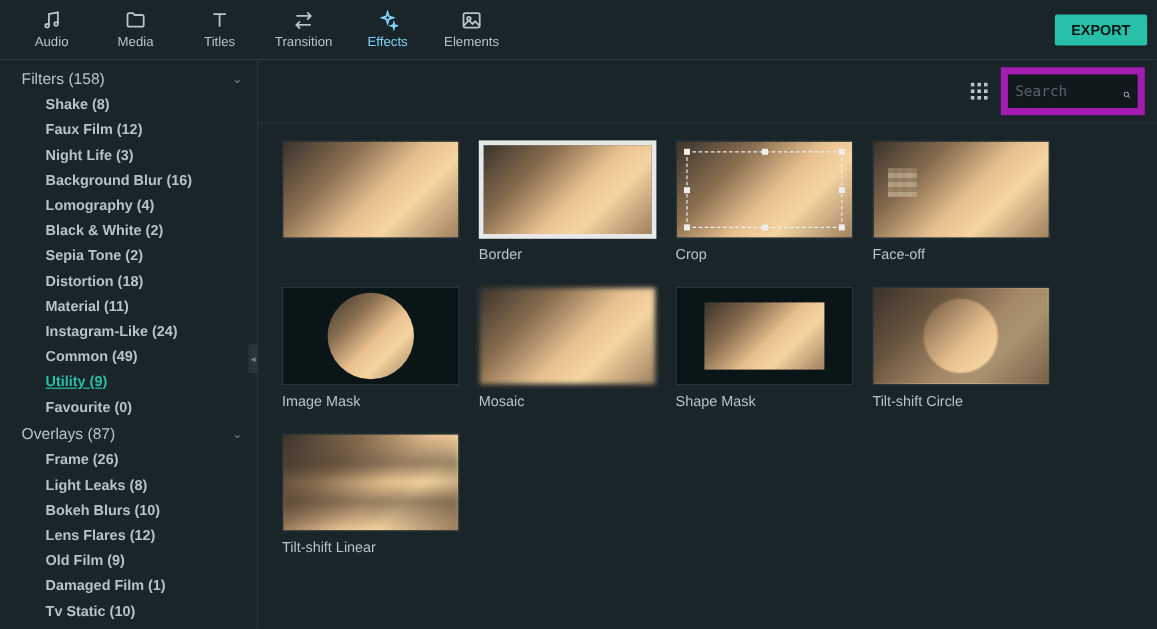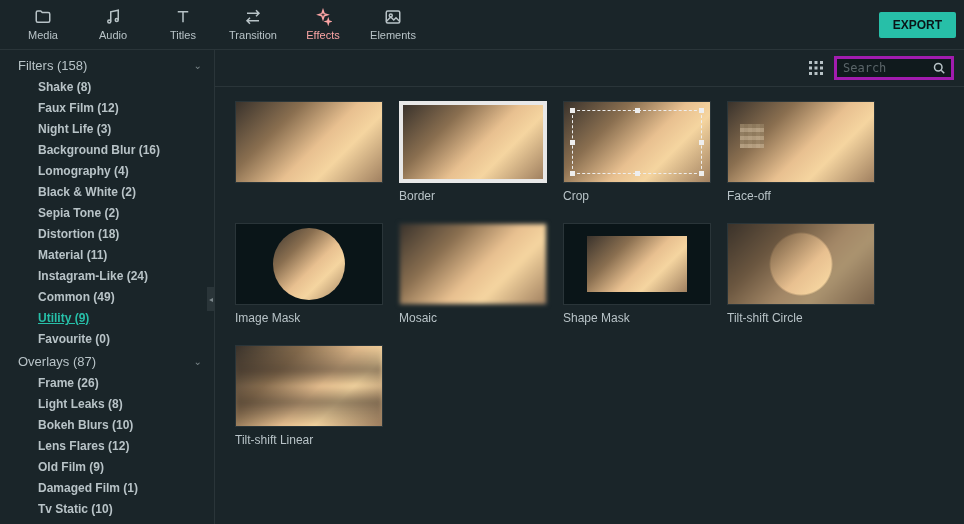--- a/index.html
+++ b/index.html
@@ -1,33 +1,33 @@
 <!DOCTYPE html>
 <html><head>
 <meta charset="utf-8">
 <style>
 * { margin: 0; padding: 0; box-sizing: border-box; font-family: -apple-system, BlinkMacSystemFont, "Segoe UI", sans-serif; }
 body { width: 964px; height: 524px; background: #1a2529; color: #b8c3c7; overflow: hidden; font-size: 13px; }
 .toolbar { display: flex; align-items: center; height: 50px; background: #1a2529; border-bottom: 1px solid #2a3539; padding: 0 8px; }
 .tool-item { display: flex; flex-direction: column; align-items: center; justify-content: center; width: 70px; height: 50px; cursor: pointer; }
-.tool-item.active { color: #fca5a5; }
+.tool-item.active { color: #7dd3fc; }
 .tool-icon { width: 18px; height: 18px; margin-bottom: 3px; }
 .tool-label { font-size: 11px; }
 .export-btn { margin-left: auto; background: #27bfa8; color: #0a1518; border: none; padding: 6px 14px; font-weight: 700; font-size: 12px; cursor: pointer; border-radius: 2px; }
 .main { display: flex; height: calc(100% - 50px); }
 .sidebar { width: 215px; background: #1a2529; overflow-y: auto; border-right: 1px solid #2a3539; padding: 4px 0; position: relative; }
 .category-header { display: flex; align-items: center; justify-content: space-between; padding: 4px 12px 4px 18px; cursor: pointer; font-size: 13px; }
 .category-header .chev { font-size: 10px; color: #7a8589; }
 .subitem { padding: 2px 12px 2px 38px; cursor: pointer; font-size: 12px; line-height: 17px; font-weight: bold; }
 .subitem.active { color: #27bfa8; text-decoration: underline; }
 .sidebar-collapse { position: absolute; right: -1px; top: 50%; background: #2a3539; width: 8px; height: 24px; display: flex; align-items: center; justify-content: center; font-size: 8px; color: #7a8589; cursor: pointer; }
 .content { flex: 1; background: #1a2529; display: flex; flex-direction: column; }
 .content-header { display: flex; align-items: center; justify-content: flex-end; padding: 6px 10px; gap: 10px; border-bottom: 1px solid #2a3539; }
 .grid-icon { width: 16px; height: 16px; cursor: pointer; color: #b8c3c7; }
-.search-wrap { display: flex; align-items: center; background: #101a1d; border: 3px solid #a21caf; padding: 0 6px; height: 24px; width: 120px; }
+.search-wrap { display: flex; align-items: center; background: #101a1d; border: 6px solid #a21caf; padding: 0 6px; height: 40px; width: 120px; }
 .search-wrap input { background: transparent; border: none; color: #b8c3c7; font-size: 12px; outline: none; width: 90px; font-family: monospace; }
 .search-wrap input::placeholder { color: #5a6569; }
 .search-ic { width: 12px; height: 12px; color: #b8c3c7; }
 .grid { flex: 1; padding: 14px 20px; display: grid; grid-template-columns: repeat(4, 148px); gap: 20px 16px; align-content: start; overflow-y: auto; }
 .effect-item { cursor: pointer; }
 .thumb { width: 148px; height: 82px; background: linear-gradient(135deg, #3a332c 0%, #8a6f50 30%, #e8c090 55%, #f5d5a0 70%, #a08060 100%); border: 1px solid #2a3539; position: relative; overflow: hidden; }
 .effect-label { font-size: 12px; color: #b8c3c7; margin-top: 6px; }
 
 .thumb.border { border: 4px solid #e8e8e8; width: 148px; height: 82px; }
 .thumb.crop::after { content: ''; position: absolute; top: 8px; left: 8px; right: 8px; bottom: 8px; border: 1px dashed #eee; }
@@ -40,31 +40,31 @@
 .thumb.shapemask::after { content: ''; position: absolute; top: 50%; left: 50%; width: 100px; height: 56px; transform: translate(-50%, -50%); background: linear-gradient(135deg, #3a332c 0%, #8a6f50 30%, #e8c090 55%, #f5d5a0 70%, #a08060 100%); }
 .thumb.tiltcircle::before { content: ''; position: absolute; inset: 0; backdrop-filter: blur(3px); -webkit-mask: radial-gradient(circle at 50% 50%, transparent 30px, black 32px); mask: radial-gradient(circle at 50% 50%, transparent 30px, black 32px); background: rgba(60,50,40,.4); }
 .thumb.tiltlinear::before { content: ''; position: absolute; inset: 0; background: linear-gradient(transparent, rgba(60,50,40,.5) 30%, transparent 50%, rgba(60,50,40,.5) 70%, transparent); filter: blur(2px); }
 </style>
 </head>
 <body>
 
 <div class="toolbar" id="toolbar">
     <div class="tool-item">
       <span class="tool-icon"><svg viewBox="0 0 24 24" fill="none" stroke="currentColor" stroke-width="2">
-          <path d="M3 6a2 2 0 0 1 2-2h4l2 2h8a2 2 0 0 1 2 2v9a2 2 0 0 1-2 2H5a2 2 0 0 1-2-2V6z"></path>
-        </svg></span>
-      <span class="tool-label">Media</span>
-    </div>
-    <div class="tool-item">
-      <span class="tool-icon"><svg viewBox="0 0 24 24" fill="none" stroke="currentColor" stroke-width="2">
           <path d="M9 18V5l10-2v13"></path>
           <circle cx="7" cy="18" r="2"></circle>
           <circle cx="17" cy="16" r="2"></circle>
         </svg></span>
       <span class="tool-label">Audio</span>
+    </div>
+    <div class="tool-item">
+      <span class="tool-icon"><svg viewBox="0 0 24 24" fill="none" stroke="currentColor" stroke-width="2">
+          <path d="M3 6a2 2 0 0 1 2-2h4l2 2h8a2 2 0 0 1 2 2v9a2 2 0 0 1-2 2H5a2 2 0 0 1-2-2V6z"></path>
+        </svg></span>
+      <span class="tool-label">Media</span>
     </div>
     <div class="tool-item">
       <span class="tool-icon"><svg viewBox="0 0 24 24" fill="none" stroke="currentColor" stroke-width="2">
           <path d="M5 5h14M12 5v14"></path>
         </svg></span>
       <span class="tool-label">Titles</span>
     </div>
     <div class="tool-item">
       <span class="tool-icon"><svg viewBox="0 0 24 24" fill="none" stroke="currentColor" stroke-width="2">
           <path d="M16 3l4 4-4 4M4 7h16M8 21l-4-4 4-4M20 17H4"></path>

